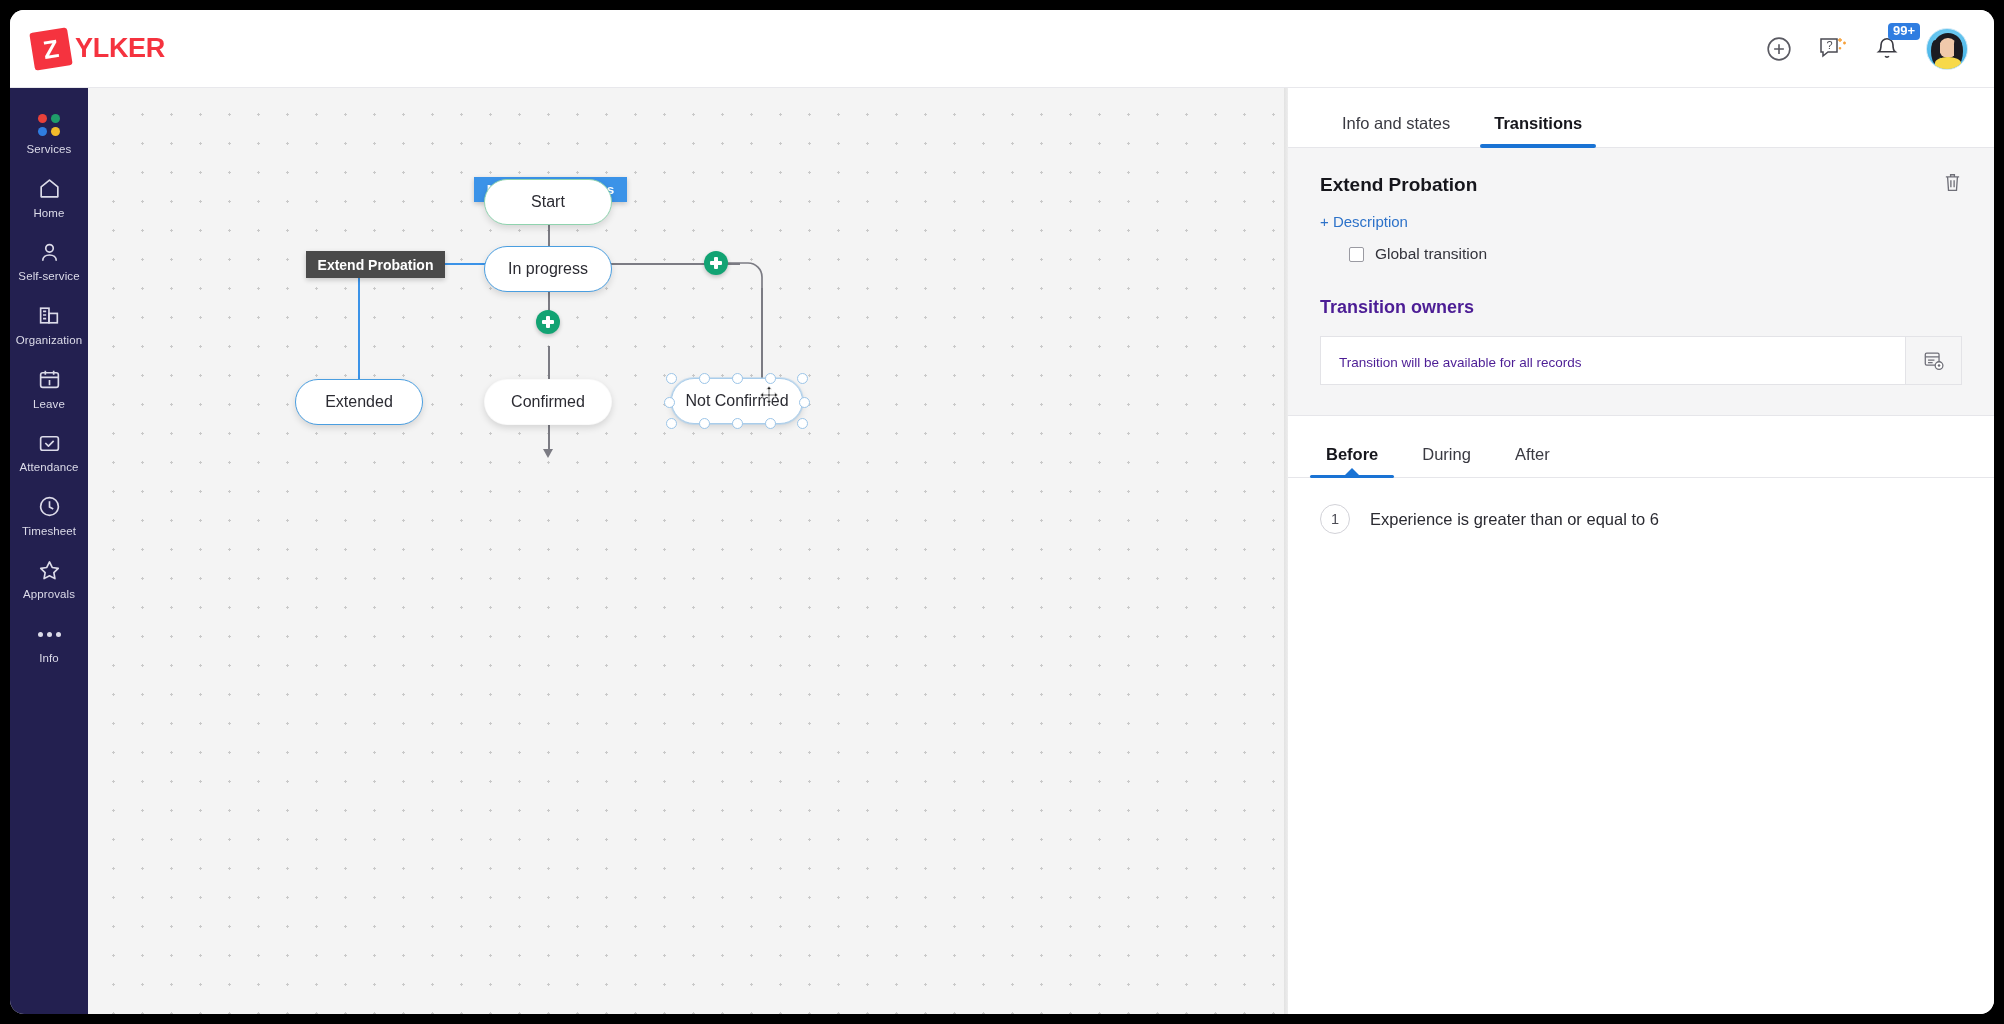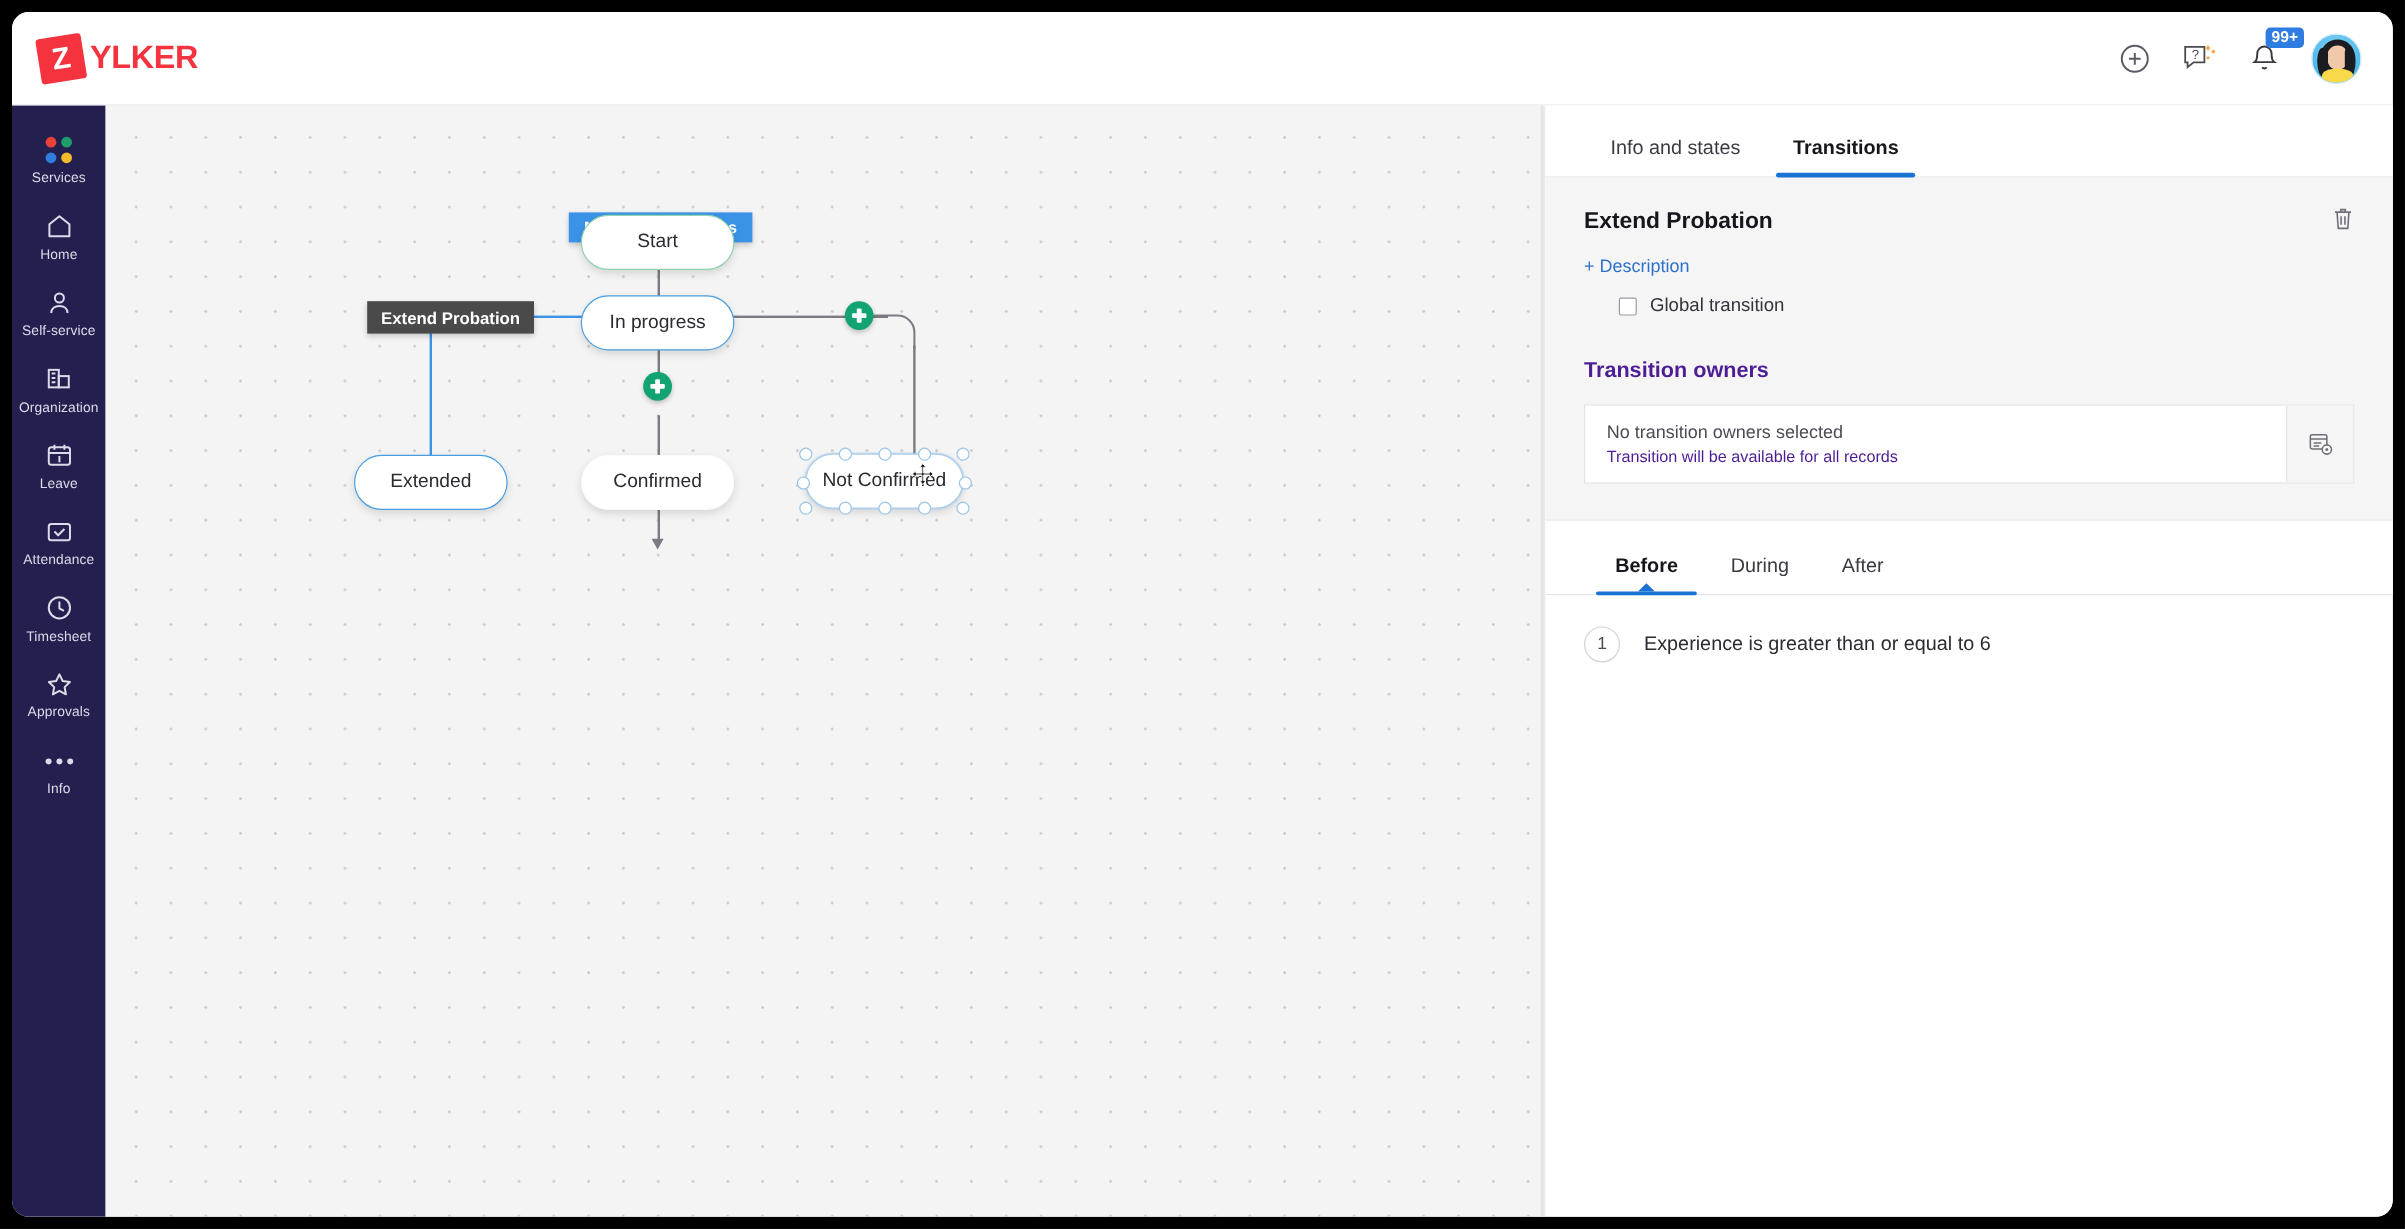--- a/index.html
+++ b/index.html
@@ -203,21 +203,21 @@
     background:#fff; border:1px solid #e3e3e7;
   }
   .owners-text { flex:1; padding:14px 18px; }
   .owners-line1 { font-size:15px; color:#4b4b54; }
   .owners-line2 { font-size:13.5px; color:#4c1d95; margin-top:4px; }
   .owners-btn {
     width:56px; display:flex; align-items:center; justify-content:center;
     background:#f5f5f6; border-left:1px solid #e3e3e7; cursor:pointer;
   }
   .sub-tabs {
-    display:flex; gap:0; padding-left:36px; border-bottom:1px solid #e6e6ea;
+    display:flex; gap:0; padding-left:16px; border-bottom:1px solid #e6e6ea;
     background:#fff; height:62px; align-items:flex-end;
   }
   .stab { font-size:16.5px; color:#3a3a42; padding:0 22px 13px; cursor:pointer; position:relative; }
   .stab.active { font-weight:700; color:#16161c; }
   .stab.active::after {
     content:''; position:absolute; left:6px; right:6px; bottom:-1px; height:3.5px;
     background:#1a73d4; border-radius:2px;
   }
   .stab.active .caret {
     position:absolute; left:50%; transform:translateX(-50%); bottom:2px;
@@ -475,21 +475,20 @@
 
       <div class="global-row">
         <span class="chk"></span>
         <span class="global-label">Global transition</span>
       </div>
 
       <div class="owners-head">Transition owners</div>
 
       <div class="owners-box">
         <div class="owners-text">
-          <div class="owners-line1">No transition owners selected</div>
           <div class="owners-line2">Transition will be available for all records</div>
         </div>
         <div class="owners-btn">
           <svg width="22" height="22" viewBox="0 0 24 24" fill="none" stroke="#6f6f78" stroke-width="1.4">
             <rect x="2.5" y="3.5" width="15" height="13" rx="1.5"></rect>
             <path d="M2.5 7.5h15M5.5 11h7M5.5 13.8h5"></path>
             <circle cx="17.5" cy="17" r="4.2" fill="#fff"></circle>
             <circle cx="17.5" cy="17" r="1.4" fill="#6f6f78" stroke="none"></circle>
           </svg>
         </div>

